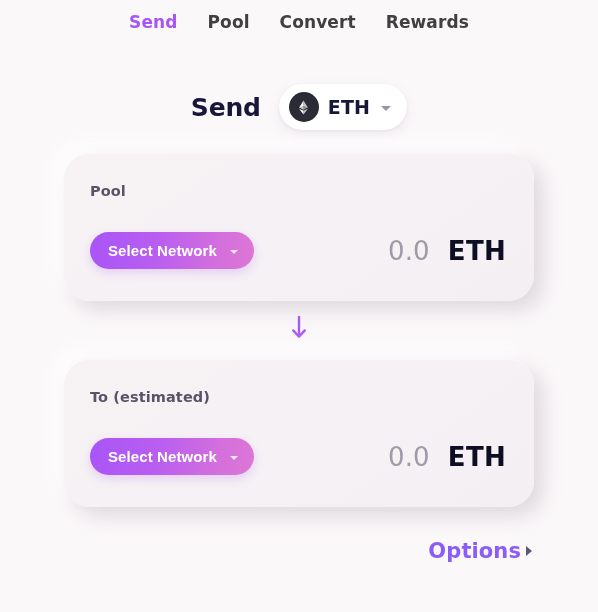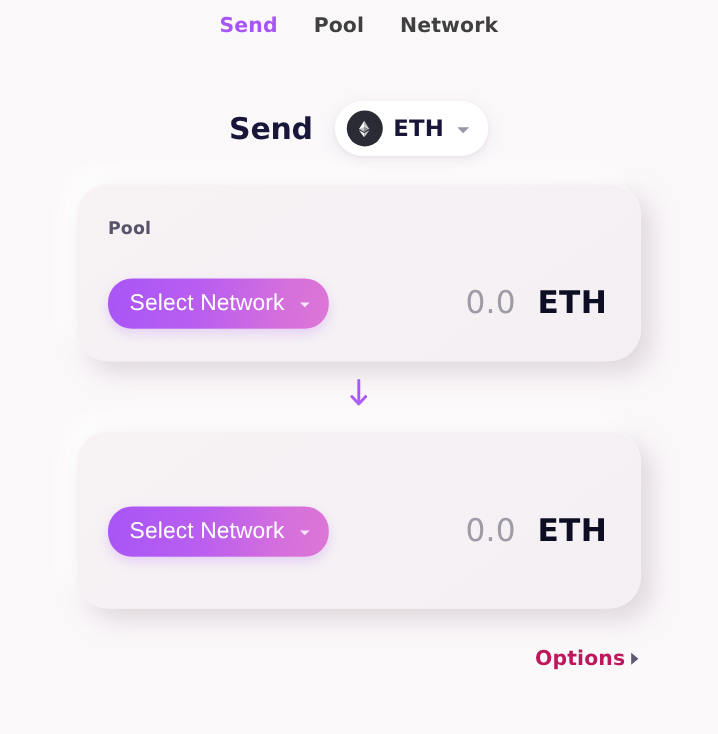--- a/index.html
+++ b/index.html
@@ -123,22 +123,22 @@
     align-items: center;
     gap: 13px;
     background: linear-gradient(100deg, #a855f7 0%, #b95ef0 42%, #d46fdc 78%, #dd77d6 100%);
     border: none;
     border-radius: 20px;
     padding: 10px 16px 10px 18px;
     cursor: pointer;
     box-shadow: 0 4px 10px rgba(168,85,247,0.22);
   }
   .net-btn-label {
-    font-size: 19px;
-    font-weight: 400;
+    font-size: 15px;
+    font-weight: 700;
     color: #ffffff;
     letter-spacing: 0.1px;
     white-space: nowrap;
   }
   .caret-light {
     width: 0; height: 0;
     border-left: 4.5px solid transparent;
     border-right: 4.5px solid transparent;
     border-top: 4.5px solid rgba(255,255,255,0.82);
     margin-top: 2px;
@@ -179,39 +179,40 @@
     padding-right: 66px;
     margin-top: 32px;
   }
   .options-link {
     display: inline-flex;
     align-items: center;
     gap: 5px;
     cursor: pointer;
   }
   .options-label {
-    font-size: 17px;
+    font-size: 21px;
     font-weight: 600;
-    color: #be185d;
+    color: #8b5cf6;
     letter-spacing: 0.1px;
   }
   .caret-right {
     width: 0; height: 0;
     border-top: 5px solid transparent;
     border-bottom: 5px solid transparent;
     border-left: 6px solid #5d5770;
   }
 </style>
 </head>
 <body>
 
 <div class="nav">
   <div class="nav-tab active">Send</div>
   <div class="nav-tab">Pool</div>
-  <div class="nav-tab">Network</div>
+  <div class="nav-tab">Convert</div>
+  <div class="nav-tab">Rewards</div>
 </div>
 
 <div class="header-row">
   <div class="send-title">Send</div>
 
   <div class="token-pill">
     <span class="token-icon">
       <svg width="17" height="17" viewBox="0 0 24 24" aria-hidden="true">
         <polygon points="12,2.2 12,9.6 18.2,12.4" fill="#ffffff" fill-opacity="0.72"></polygon>
         <polygon points="12,2.2 5.8,12.4 12,9.6" fill="#ffffff"></polygon>
@@ -243,20 +244,21 @@
 <div class="arrow-wrap">
   <span>
     <svg width="20" height="26" viewBox="0 0 20 26" aria-hidden="true">
       <line x1="10" y1="2" x2="10" y2="21" stroke="#a855f7" stroke-width="2.4" stroke-linecap="round"></line>
       <polyline points="4.2,15.4 10,21.6 15.8,15.4" fill="none" stroke="#a855f7" stroke-width="2.4" stroke-linecap="round" stroke-linejoin="round"></polyline>
     </svg>
   </span>
 </div>
 
 <div class="card card-to">
+  <div class="card-label">To (estimated)</div>
   <div class="card-body">
     <button class="net-btn">
       <span class="net-btn-label">Select Network</span>
       <span class="caret-light"></span>
     </button>
     <div class="amount-group">
       <span class="amount-value">0.0</span>
       <span class="amount-unit">ETH</span>
     </div>
   </div>

